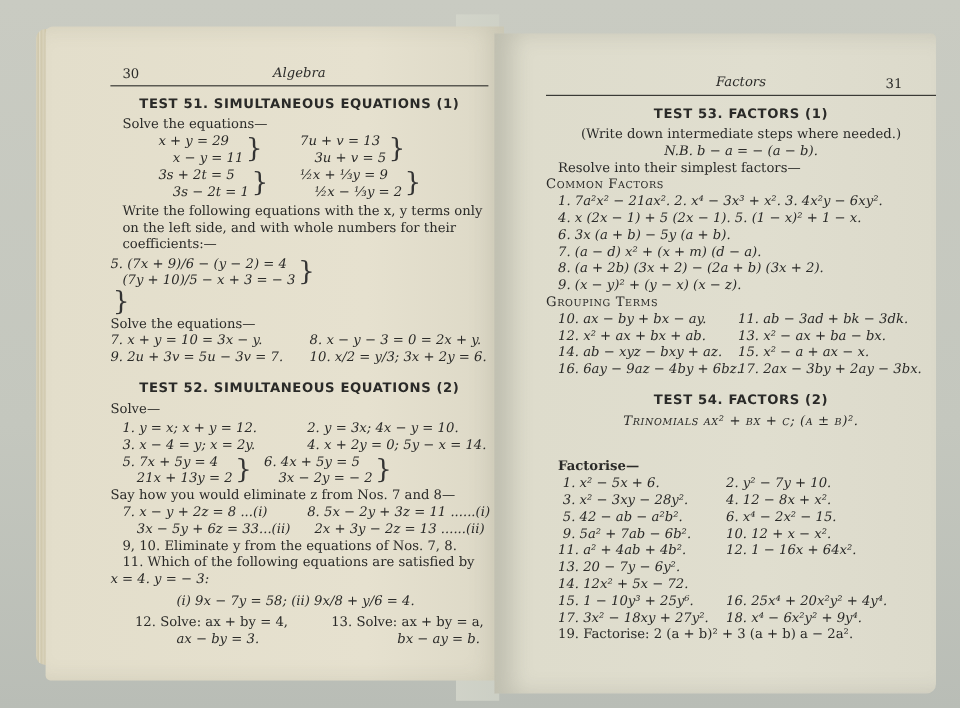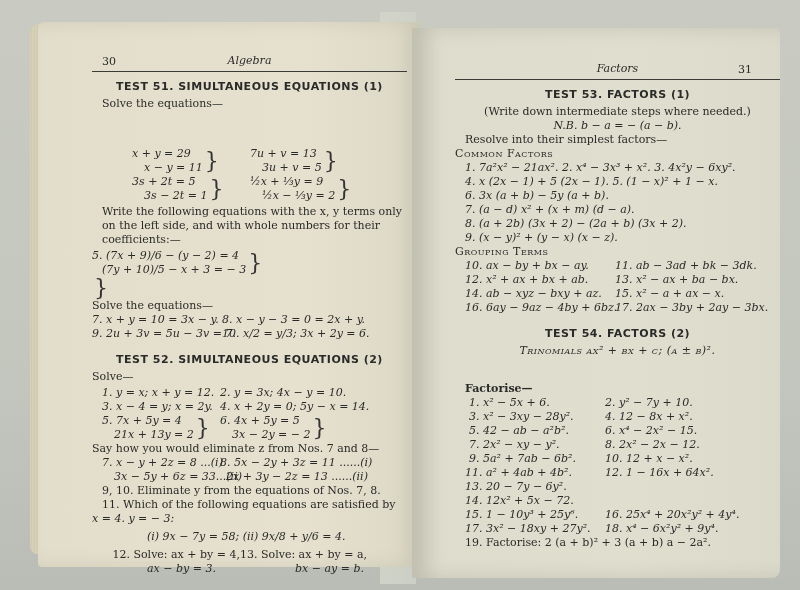--- a/index.html
+++ b/index.html
@@ -47,21 +47,21 @@
   }
   .left-content .pnum { left: 10px; }
   .right-content .pnum { right: 28px; }
   .test-title {
     font-family: "DejaVu Sans", "Liberation Sans", sans-serif;
     font-weight: bold; font-size: 11px; letter-spacing: 0.5px;
     text-align: center; margin: 4px 0 3px;
   }
   .line { white-space: nowrap; }
   .indent1 { padding-left: 10px; }
-  .row { display: flex; white-space: nowrap; }
+  .row { display: flex; white-space: nowrap; gap: 36px; }
   .eq-block { display: flex; align-items: center; }
   .eq-lines { display: flex; flex-direction: column; }
   .brace { font-size: 22px; line-height: 22px; margin-left: 2px; color: #333; }
   .small-caps { font-variant: small-caps; letter-spacing: 0.5px; }
   .i { font-style: italic; }
   .nb { text-align: center; }
   .two-col { display: flex; white-space: nowrap; }
   .two-col > div:first-child { width: 150px; }
   .center { text-align: center; }
 </style>
@@ -75,21 +75,21 @@
 
 <div class="content left-content">
   <div class="running-head">
     <span class="pnum">30</span>
     <span class="rtitle">Algebra</span>
   </div>
 
   <div class="test-title">TEST 51.  SIMULTANEOUS EQUATIONS (1)</div>
   <div class="line indent1">Solve the equations—</div>
 
-  <div style="display:flex; padding-left:40px;margin-top:36px;">
+  <div style="display:flex; padding-left:40px;">
     <div style="width:118px;">
       <div class="eq-block">
         <div class="eq-lines">
           <span class="line i">x + y = 29</span>
           <span class="line i" style="padding-left:12px">x − y = 11</span>
         </div>
           <span class="brace">}</span>
       </div>
       <div class="eq-block">
         <div class="eq-lines">
@@ -235,24 +235,20 @@
   </div>
   <div class="two-col i" style="padding-left:14px;">
     <div style="width:136px">3. x² − 3xy − 28y².</div>
     <div>4. 12 − 8x + x².</div>
   </div>
   <div class="two-col i" style="padding-left:14px;">
     <div style="width:136px">5. 42 − ab − a²b².</div>
     <div>6. x⁴ − 2x² − 15.</div>
   </div>
   <div class="two-col i" style="padding-left:14px;">
-    <div style="width:136px">7. 2x² − xy − y².</div>
-    <div>8. 2x² − 2x − 12.</div>
-  </div>
-  <div class="two-col i" style="padding-left:14px;">
     <div style="width:136px">9. 5a² + 7ab − 6b².</div>
     <div>10. 12 + x − x².</div>
   </div>
   <div class="two-col i" style="padding-left:10px;">
     <div style="width:140px">11. a² + 4ab + 4b².</div>
     <div>12. 1 − 16x + 64x².</div>
   </div>
   <div class="two-col i" style="padding-left:10px;flex-direction:column;">
     <div style="width:140px">13. 20 − 7y − 6y².</div>
     <div>14. 12x² + 5x − 72.</div>

